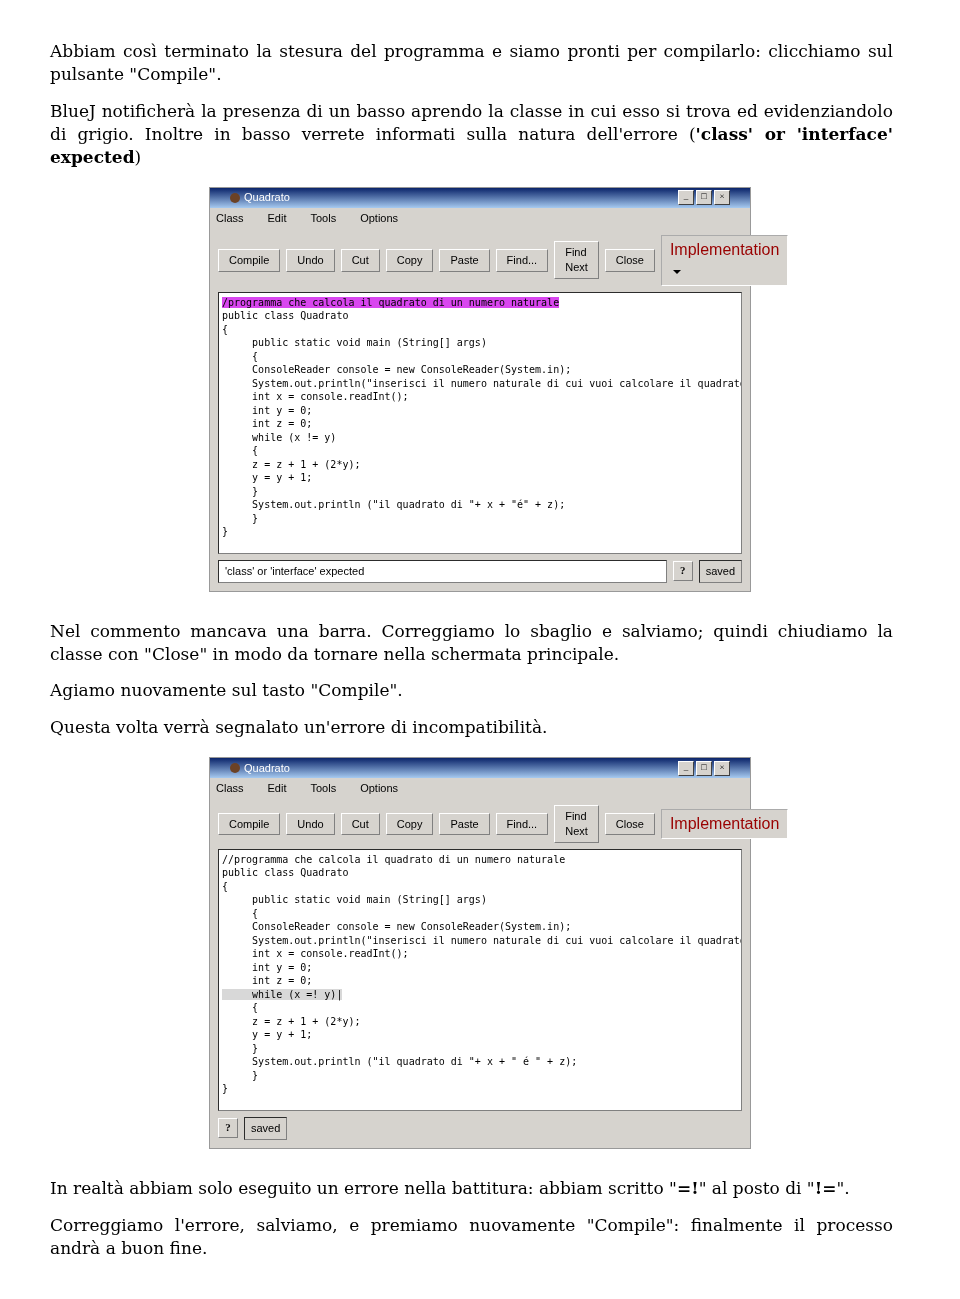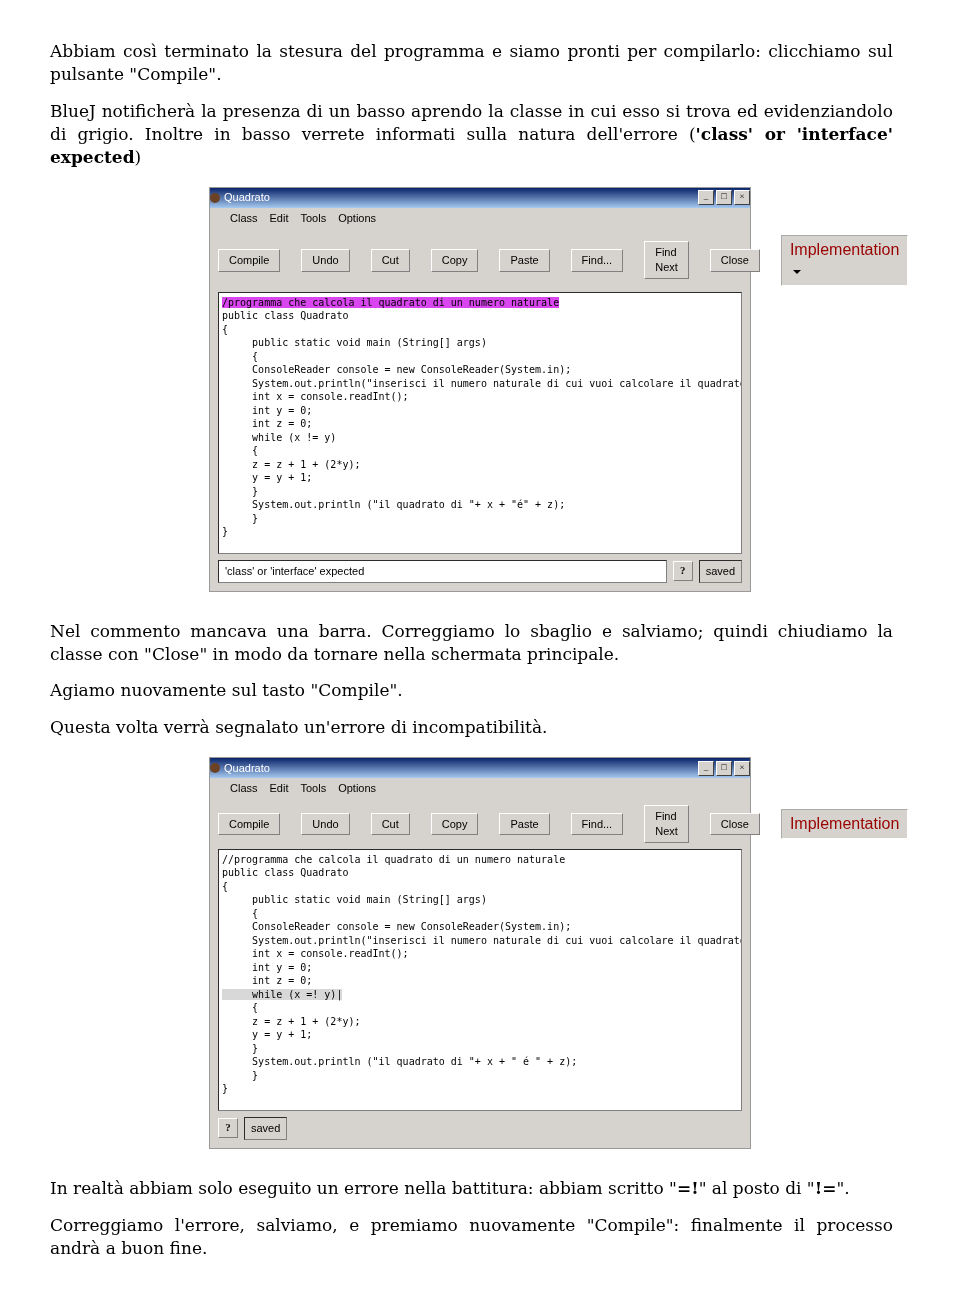--- a/index.html
+++ b/index.html
@@ -1,23 +1,23 @@
 <!DOCTYPE html>
 <html><head>
 <meta charset="utf-8">
 <style>
 body{font-family:"DejaVu Serif",Georgia,serif;font-size:17px;line-height:1.35;margin:0;padding:40px 50px;color:#000;background:#fff;width:860px}
 p{margin:0 17px 14px 0;text-align:justify}
 .shot{margin:18px auto 28px;border:1px solid #999;background:#d6d3ce;width:540px}
-.tbar{height:20px;background:linear-gradient(#0a246a,#a6caf0);display:flex;align-items:center;padding:0 0;justify-content:space-between}
+.tbar{height:20px;background:linear-gradient(#0a246a,#a6caf0);display:flex;align-items:center;padding:0 20px;justify-content:space-between}
 .tbar .ttl{font-family:Tahoma,sans-serif;font-size:11px;color:#fff;display:flex;align-items:center;gap:4px}
 .tbar .wc{display:flex;gap:2px}
 .wbtn{width:14px;height:13px;background:#d6d3ce;border:1px solid #fff;border-right-color:#404040;border-bottom-color:#404040;font-family:Tahoma;font-size:9px;line-height:11px;text-align:center}
-.mbar{font-family:Tahoma,sans-serif;font-size:11px;padding:3px 20px;background:#d6d3ce;display:flex;gap:12px}
-.btnbar{padding:6px 8px;display:flex;gap:21px;background:#d6d3ce;align-items:center}
+.mbar{font-family:Tahoma,sans-serif;font-size:11px;padding:3px 6px;background:#d6d3ce;display:flex;gap:24px}
+.btnbar{padding:6px 8px;display:flex;gap:6px;background:#d6d3ce;align-items:center}
 .bbtn{font-family:Tahoma,sans-serif;font-size:11px;padding:3px 10px;background:#d6d3ce;border:1px solid #fff;border-right-color:#808080;border-bottom-color:#808080}
 .impl{font-family:Liberation Sans, sans-serif;font-size:16px;color:#990000;padding:3px 8px;border:1px inset #fff;background:#d6d3ce}
 .tri{display:inline-block;width:0;height:0;border-left:4px solid transparent;border-right:4px solid transparent;border-top:4px solid #000;vertical-align:middle;margin-left:3px}
 .codewrap{margin:0 8px 6px;border:1px inset #808080;background:#fff;height:260px;overflow:hidden}
 .code{font-family:"DejaVu Sans Mono",monospace;font-size:10px;color:#000;white-space:pre;padding:3px}
 .hl{background:#d946ef}
 .hl2{background:#d8d8d8}
 .sbar{margin:0 8px 8px;display:flex;gap:6px;align-items:center}
 .smsg{flex:1;font-family:Tahoma,sans-serif;font-size:11px;padding:3px 6px;background:#fff;border:1px inset #808080}
 .sqbtn{width:18px;height:18px;background:#d6d3ce;border:1px solid #fff;border-right-color:#808080;border-bottom-color:#808080;font-family:Tahoma;font-size:11px;font-weight:bold;text-align:center;line-height:16px}

